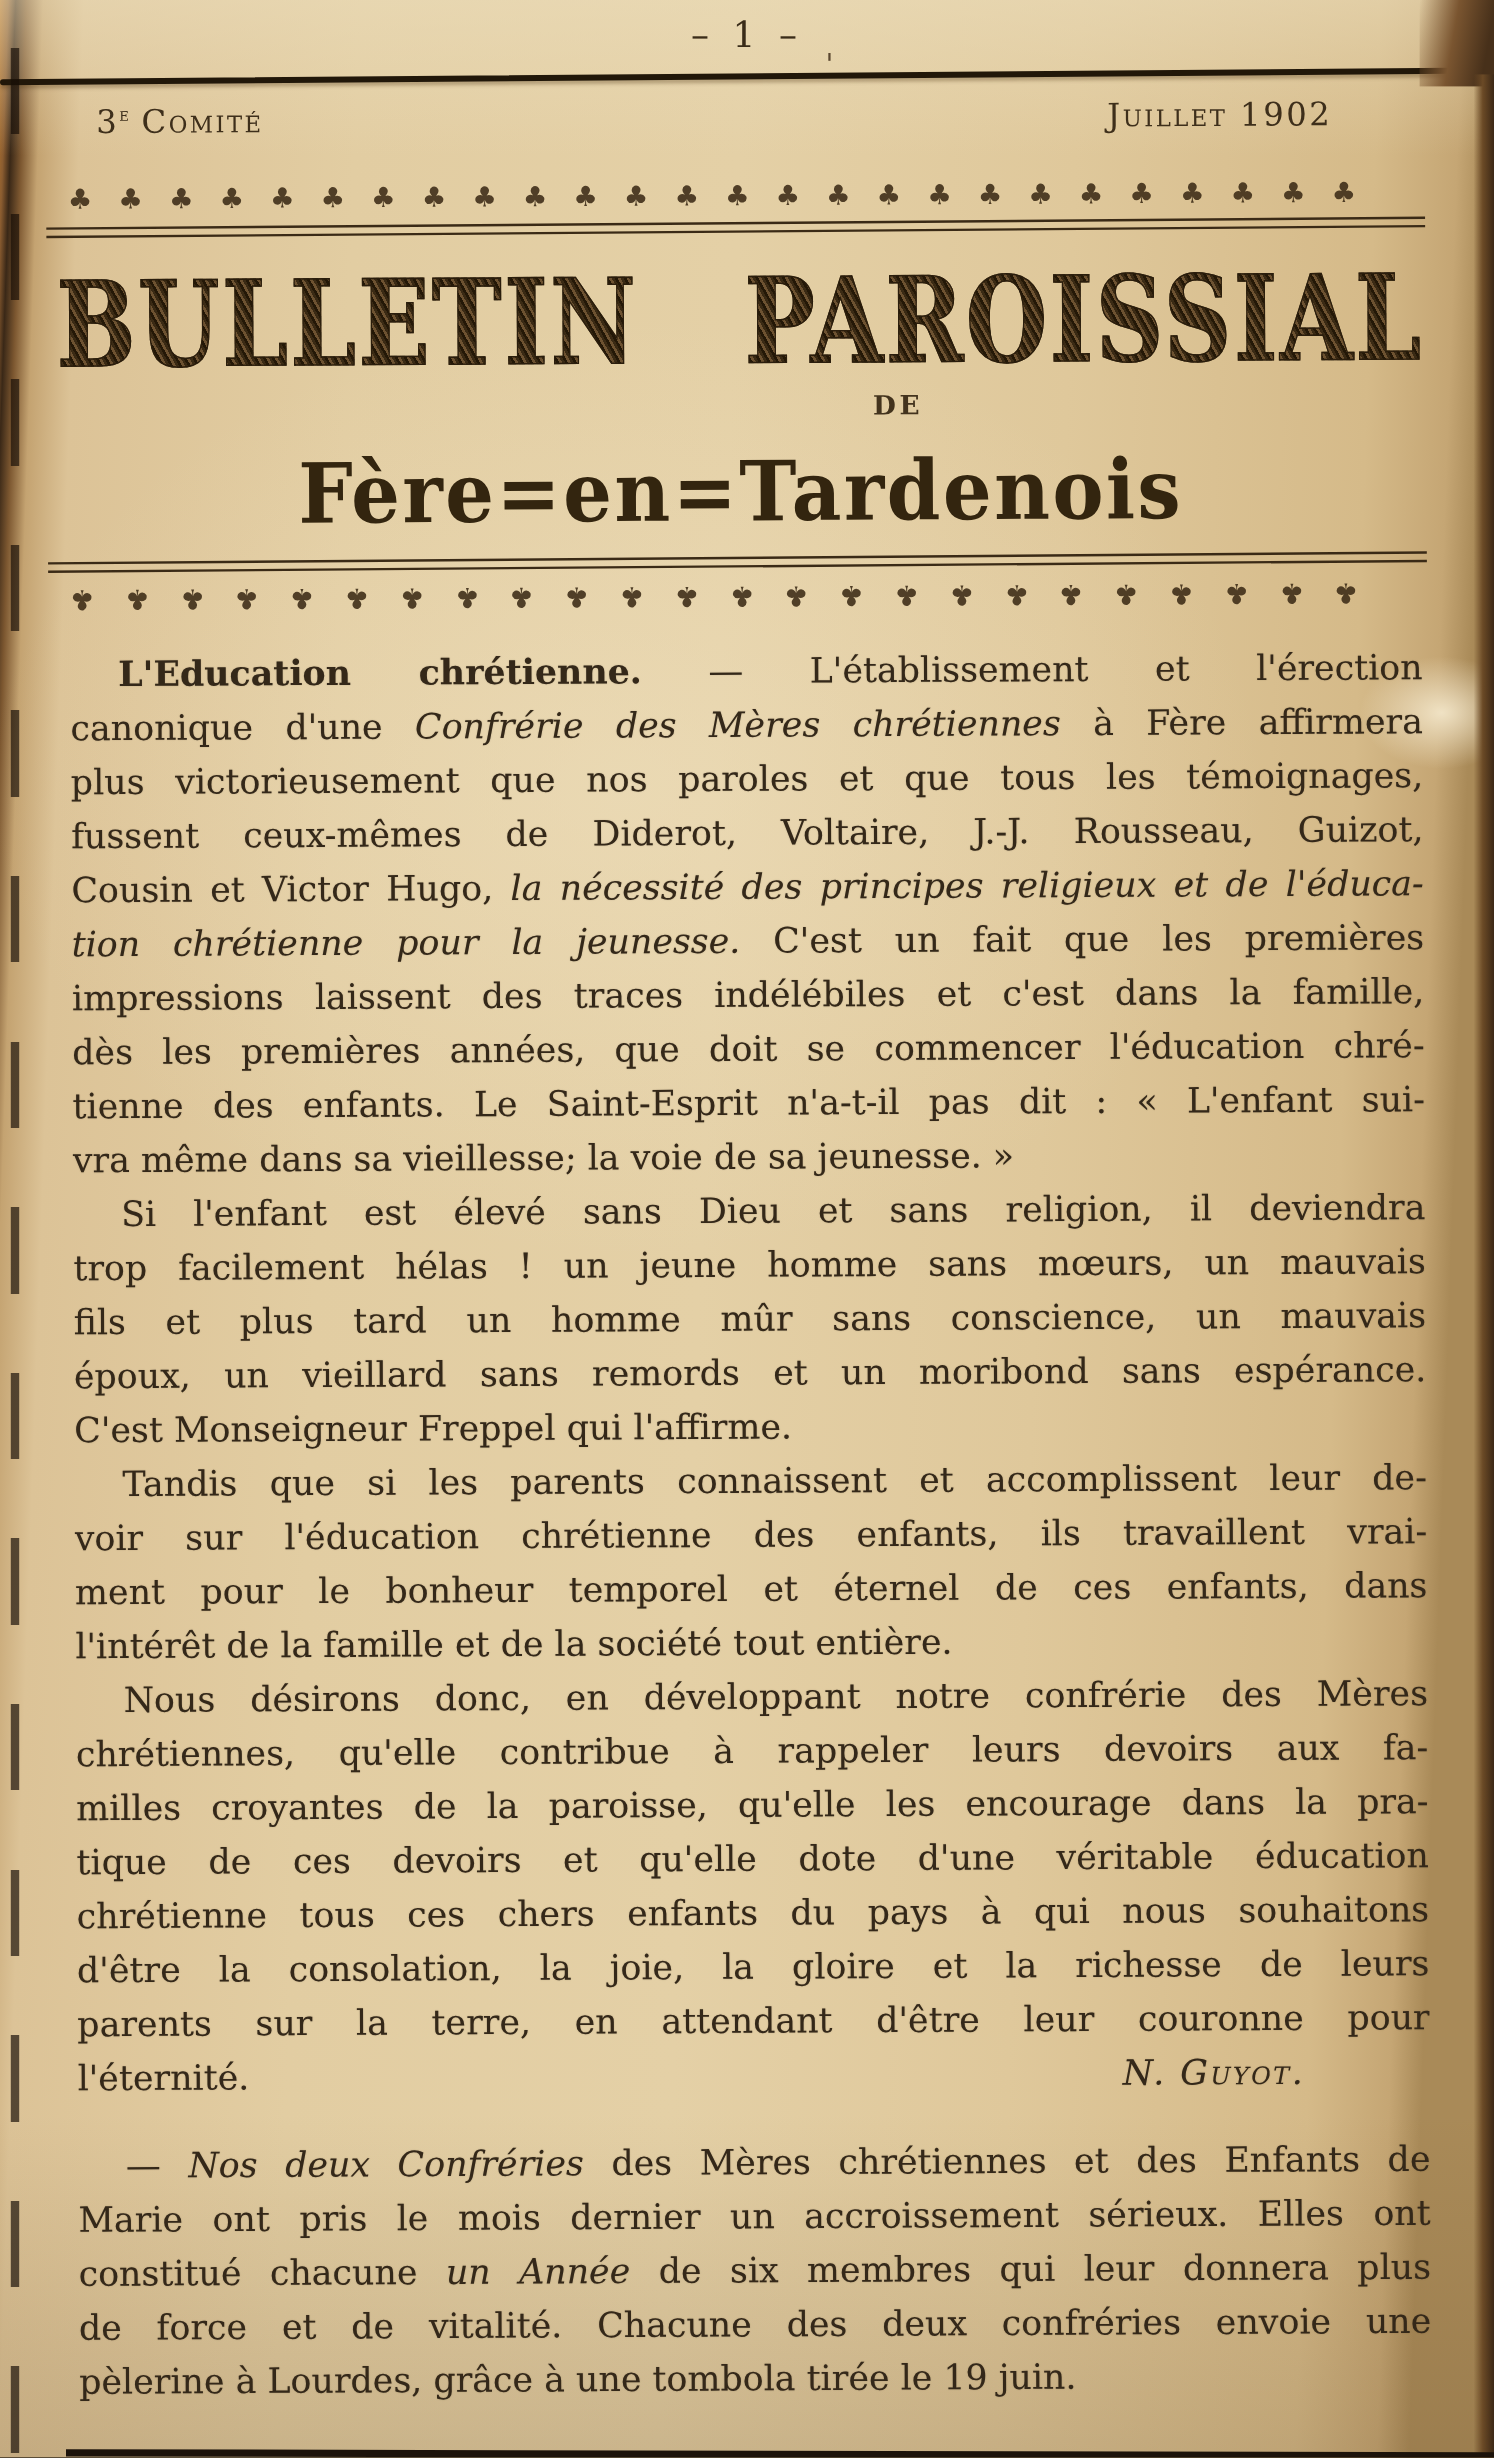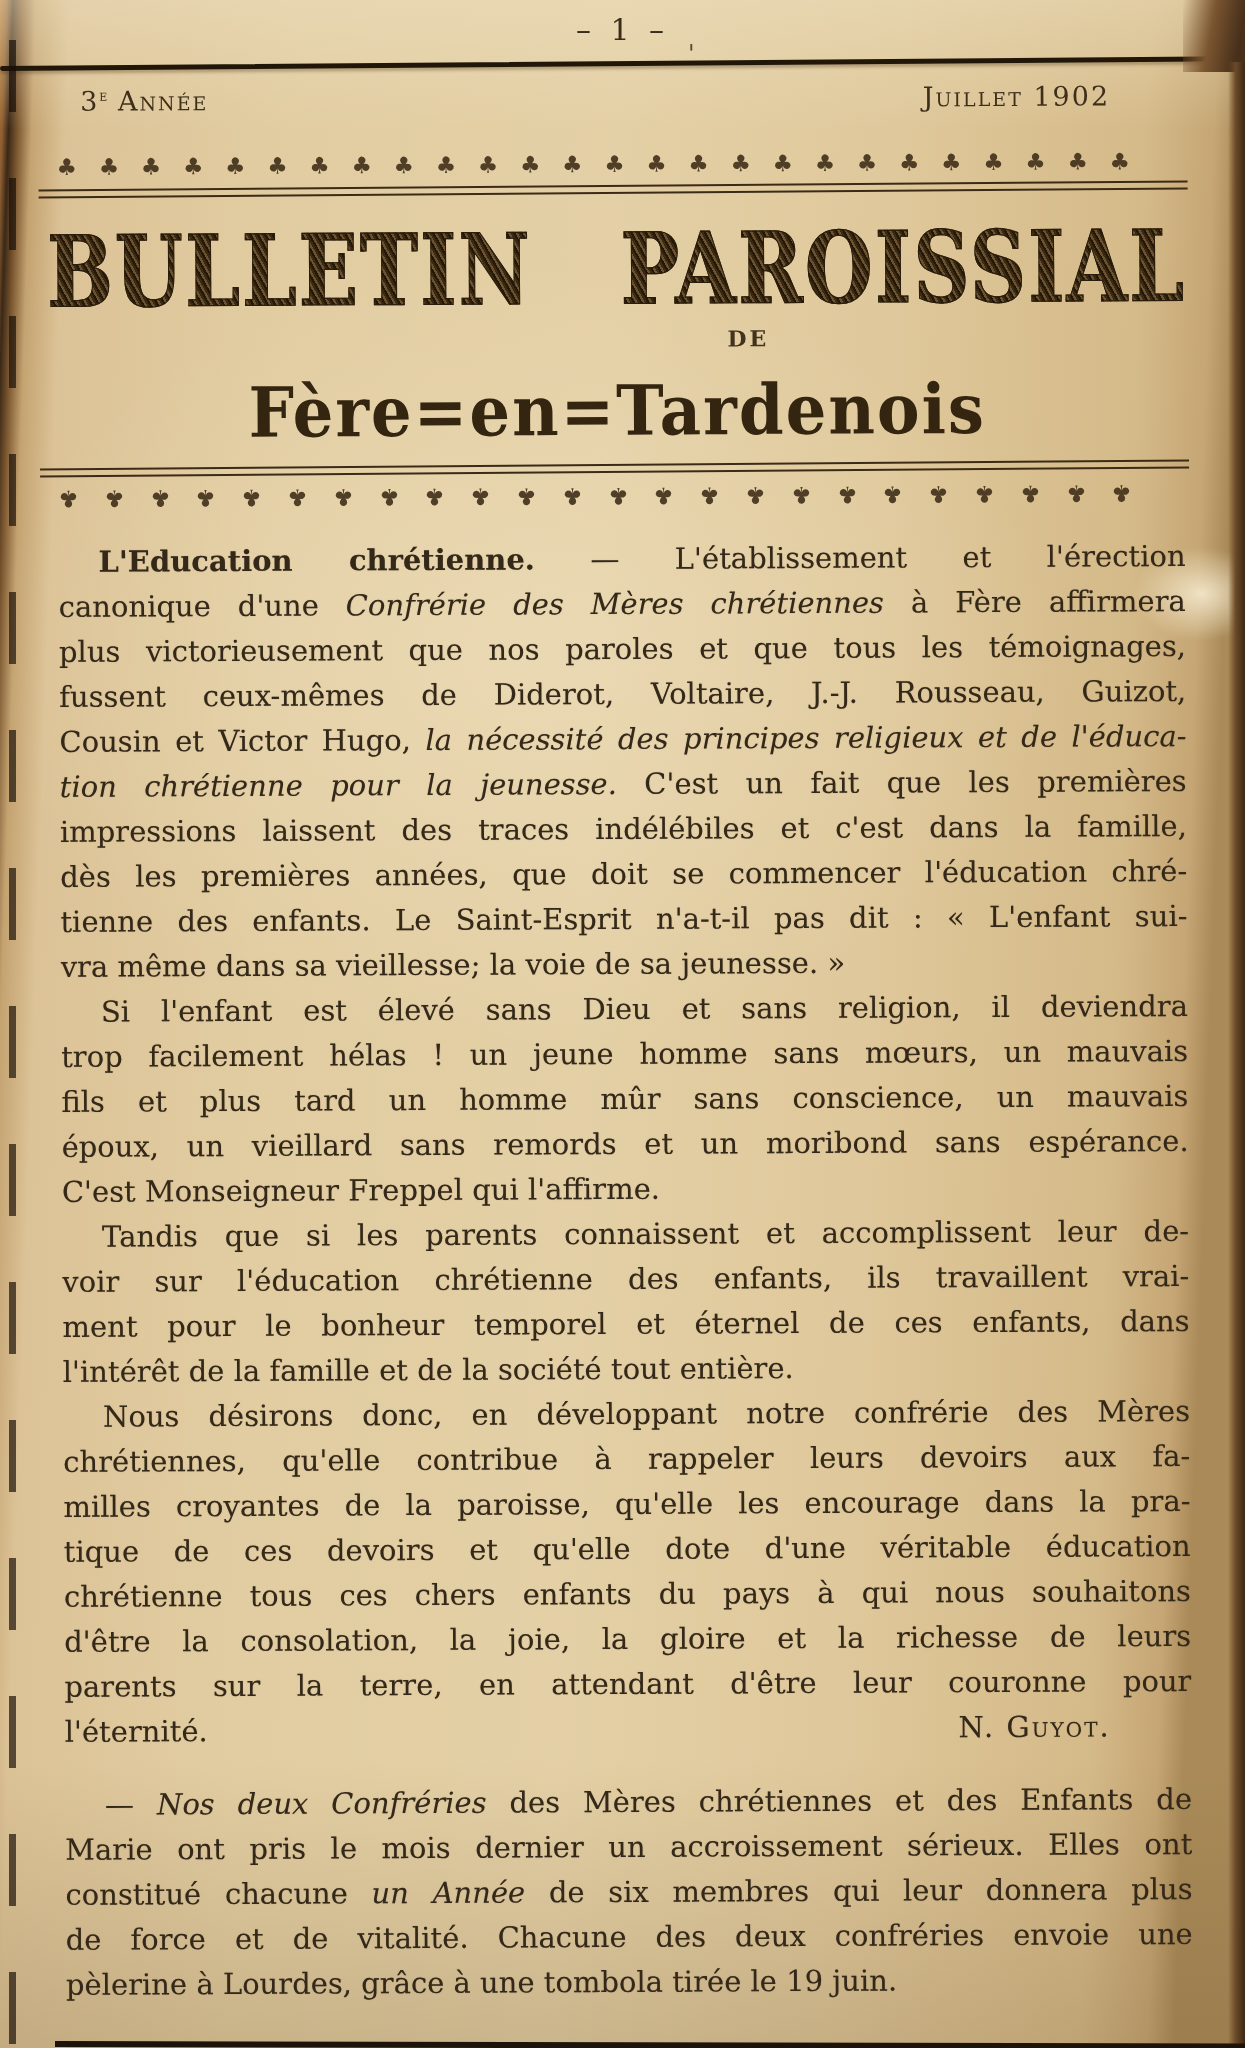--- a/index.html
+++ b/index.html
@@ -50,40 +50,40 @@
   .masthead-place{margin-top:14px;height:78px;line-height:78px;text-align:center;
     font-weight:bold;font-size:64px;letter-spacing:2px;color:#33250f;transform:scaleY(1.08);}
   
   .article{margin:26px 12px 0 20px;font-size:29px;line-height:45.2px;color:#342819;
     text-shadow:0 0 1px rgba(52,40,25,.35);}
   .line{text-align:justify;text-align-last:justify;height:45px;overflow:hidden;}
   .line.last{text-align-last:left;}
   .line.indent{text-indent:40px;}
   .it{font-style:italic;}
   .bd{font-weight:bold;}
-  .sig{float:right;margin-right:81px;font-variant:small-caps;letter-spacing:2px;}
+  .sig{float:right;margin-right:104px;font-variant:small-caps;letter-spacing:2px;font-style:italic;}
   .para.spaced{margin-top:28px;}
 </style>
 </head>
 <body>
 
 <div class="scan">
 
   <div class="page-num">– 1 –</div>
   <div class="stray">'</div>
   <div class="top-line"></div>
   <div class="right-corner"></div>
   <div class="right-band"></div>
   <div class="binding-dashes"></div>
   <div class="bottom-line"></div>
 
   <div class="content">
 
     <div class="issue-row">
-      <span class="issue-year"><span>3</span><sup>e</sup>&nbsp;<span>Année</span></span>
+      <span class="issue-year"><span>3</span><sup>e</sup>&nbsp;<span>Comité</span></span>
       <span class="issue-date">Juillet 1902</span>
     </div>
 
     <div class="orn-row top">
         <span class="club">♣</span>
         <span class="club">♣</span>
         <span class="club">♣</span>
         <span class="club">♣</span>
         <span class="club">♣</span>
         <span class="club">♣</span>

